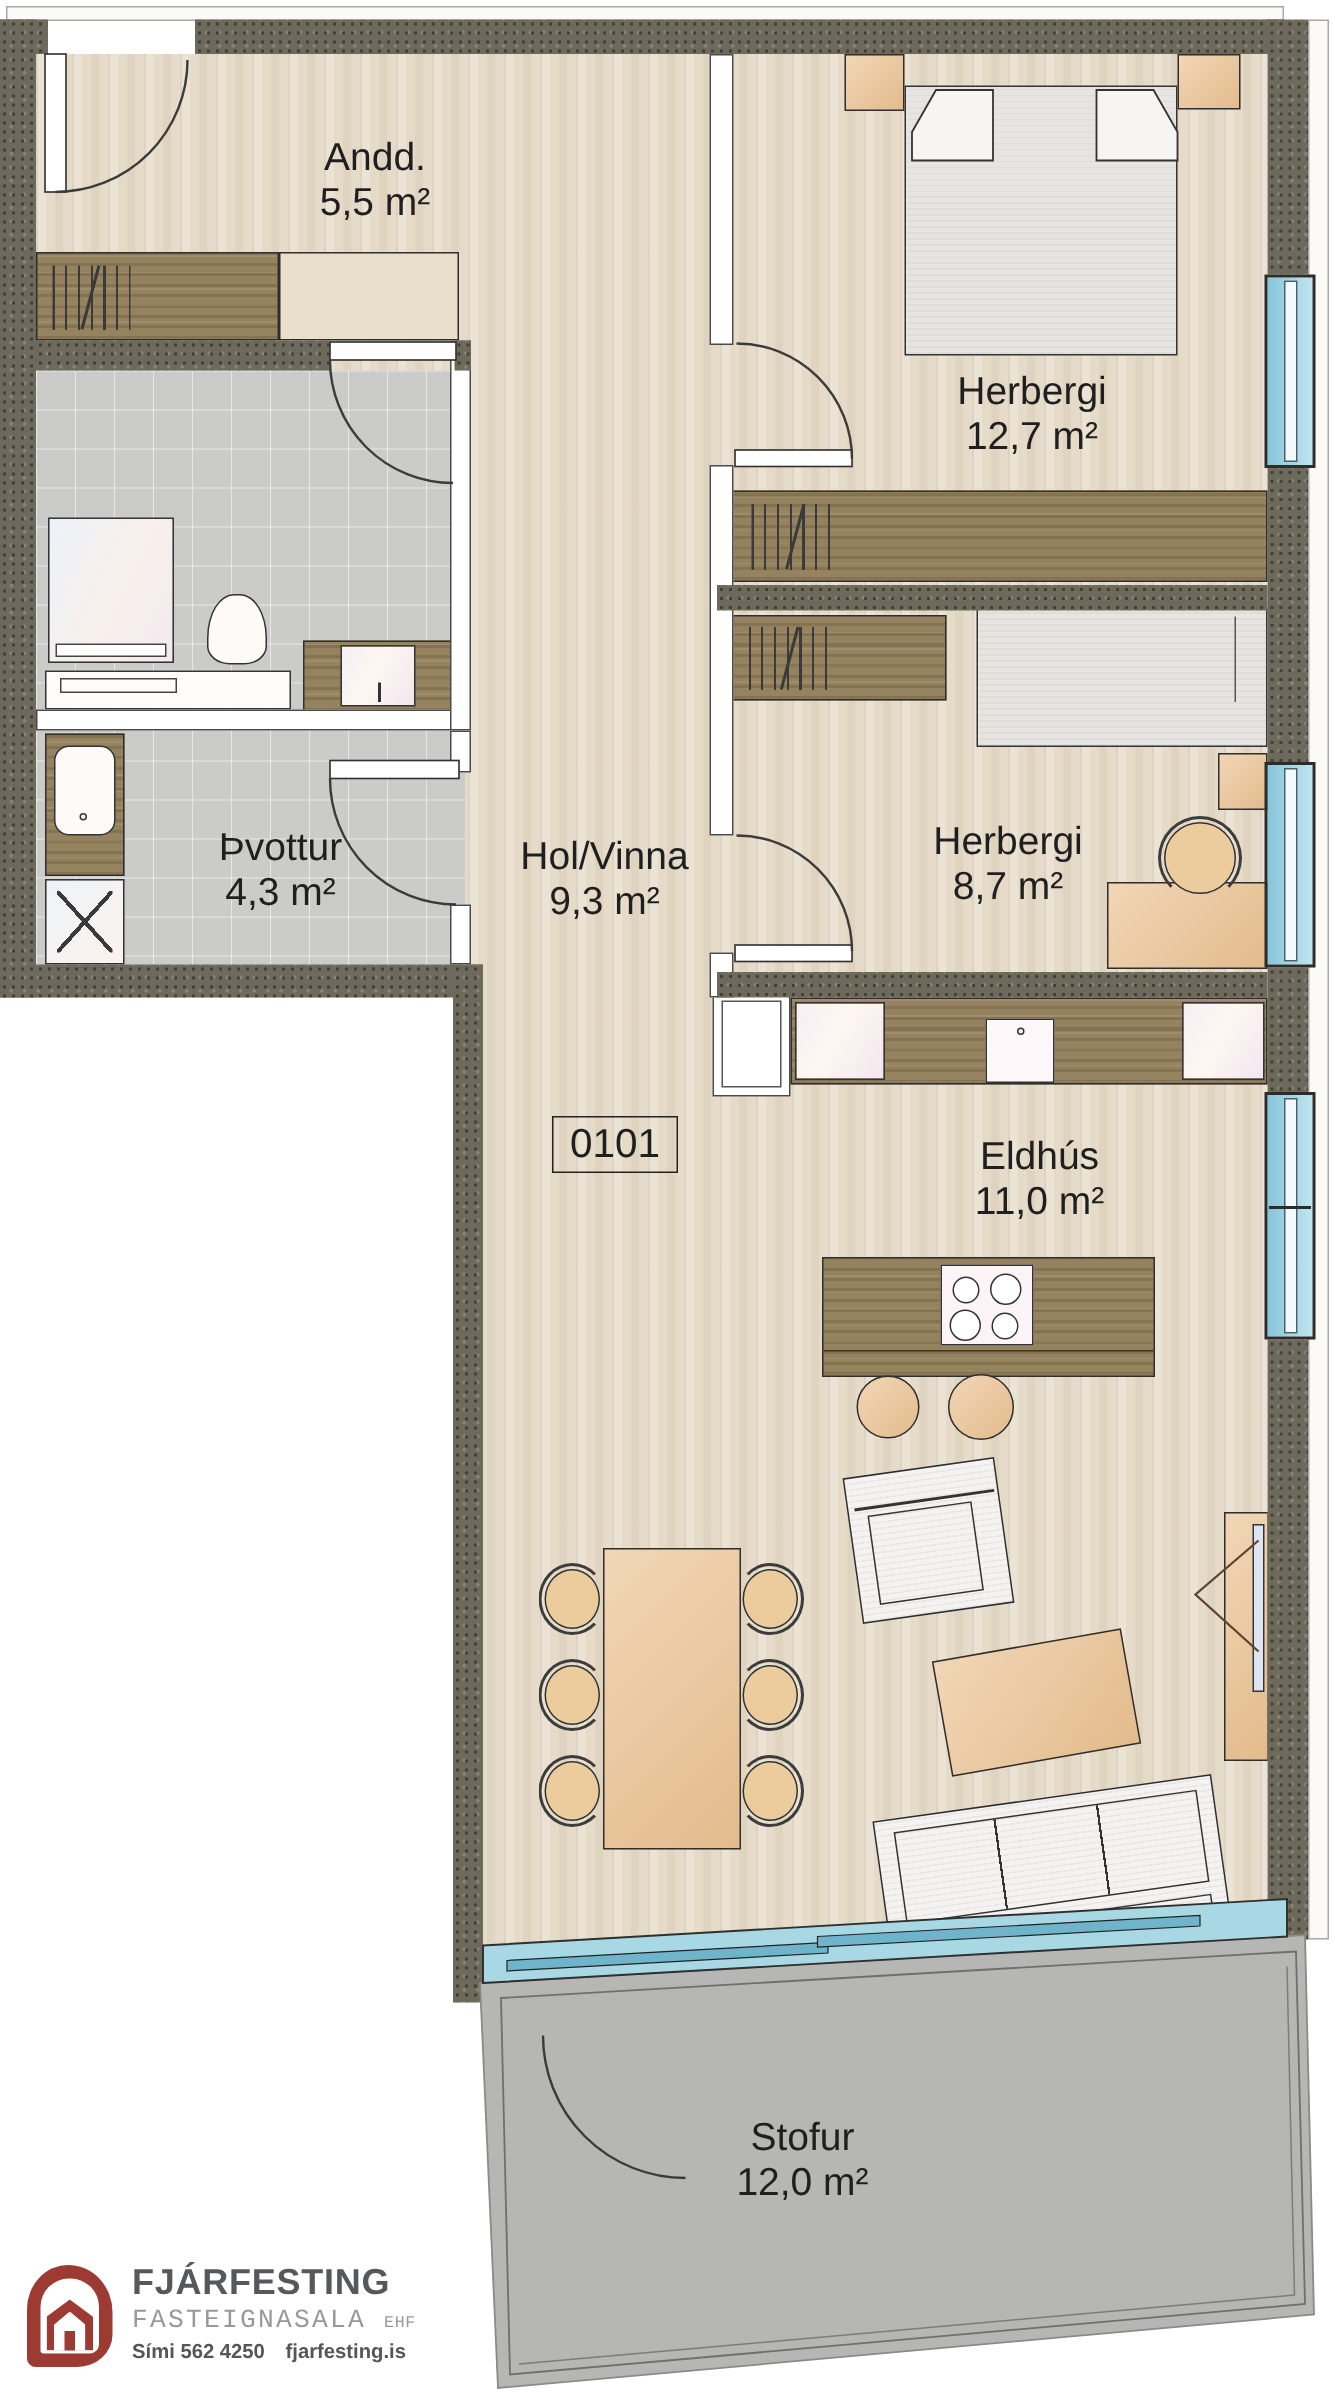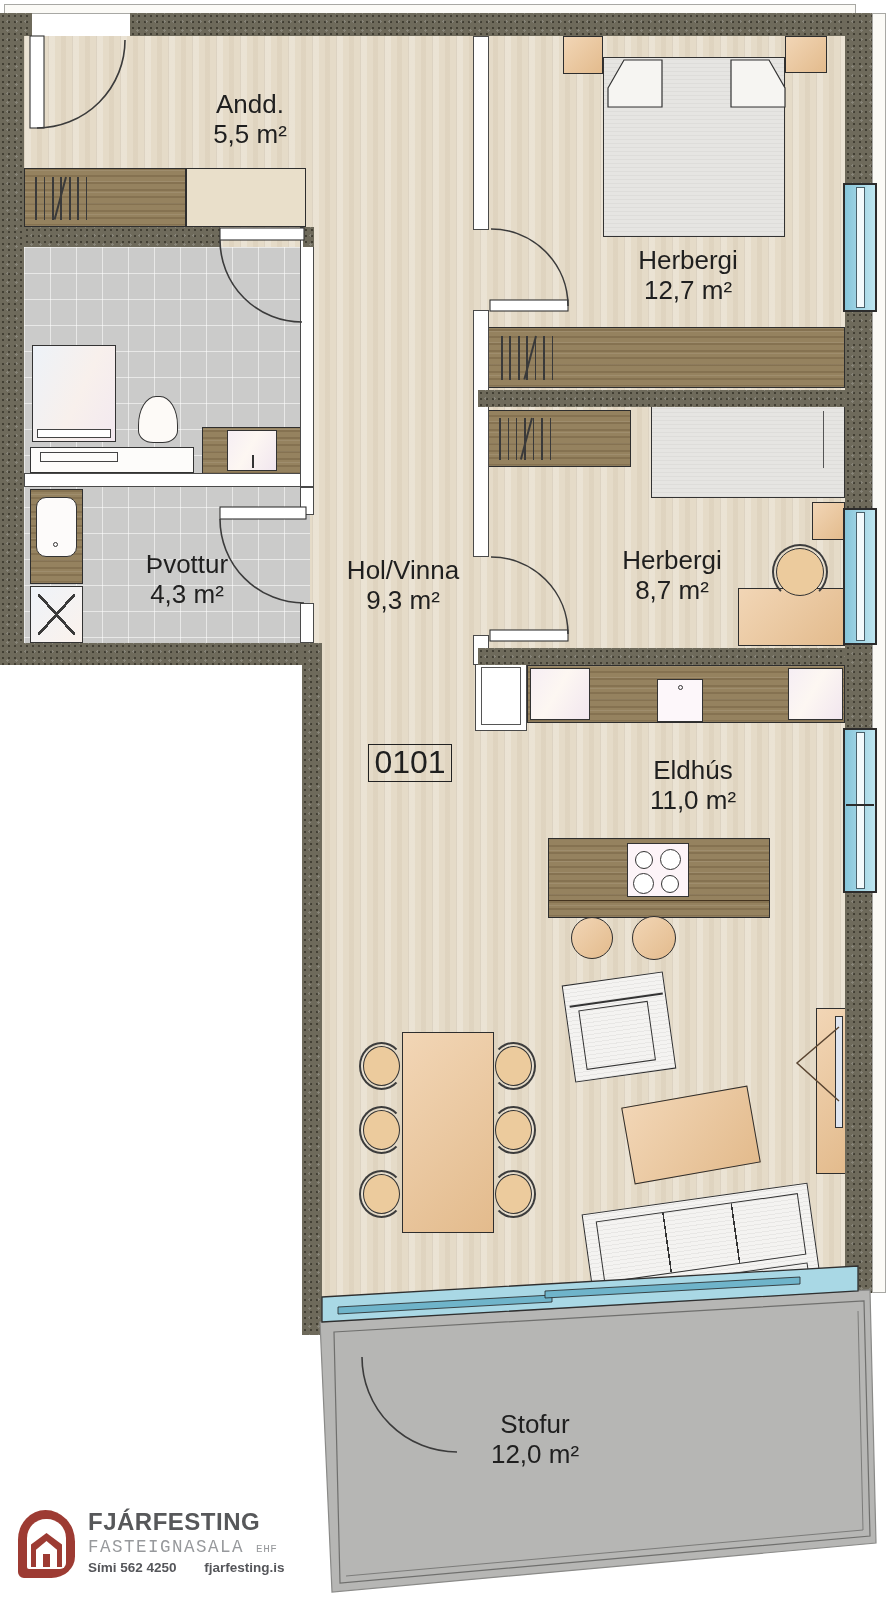--- a/index.html
+++ b/index.html
@@ -53,21 +53,21 @@
     background:#eccb9d;}
   .cback{position:absolute;inset:-5px;border:2px solid #3c3c3c;border-radius:50%;}
   .open-right{border-right-color:transparent;}
   .open-left{border-left-color:transparent;}
   .open-bottom{border-bottom-color:transparent;}
 
   .burner{position:absolute;border:1.6px solid #333;border-radius:50%;background:#fff;}
 
   .rlabel{position:absolute;width:150px;text-align:center;font-size:26px;line-height:1.15;
     color:#1f1f1f;white-space:nowrap;z-index:40;}
-  .badge{position:absolute;border:1.6px solid #222;color:#1f1f1f;font-size:32px;
+  .badge{position:absolute;border:1.6px solid #222;color:#1f1f1f;font-size:27px;
     text-align:center;line-height:34px;z-index:40;}
 
   .z1{z-index:1}.z2{z-index:6}.z3{z-index:12}.z4{z-index:18}
   #doors-svg{position:absolute;left:0;top:0;z-index:22;pointer-events:none;}
 
   
   .logo{position:absolute;left:18px;top:1506px;width:290px;height:84px;z-index:50;}
   .larch{position:absolute;left:0;top:4px;width:57px;height:68px;}
   .larch .outer{position:absolute;inset:0;background:#9d3b33;
     border-radius:28px 30px 24px 6px / 30px 32px 22px 6px;}
@@ -78,21 +78,21 @@
   .larch .house-in{position:absolute;left:18px;top:31px;width:21px;height:26px;background:#fff;
     clip-path:polygon(50% 0,100% 34%,100% 100%,0 100%,0 34%);}
   .larch .ldoor{position:absolute;left:25px;top:44px;width:7px;height:13px;background:#9d3b33;}
   .logo-title{position:absolute;left:70px;top:2px;font-size:24px;font-weight:bold;
     letter-spacing:.5px;color:#57585a;}
   .logo-sub{position:absolute;left:70px;top:31px;font-size:17.5px;letter-spacing:1.5px;
     color:#97999c;font-family:Liberation Mono, monospace;}
   .logo-sub .suffix{font-size:11px;letter-spacing:.5px;}
   .logo-contact{position:absolute;left:70px;top:54px;font-size:13.5px;font-weight:bold;
     color:#55565a;}
-  .logo-contact .site{margin-left:24px;}
+  .logo-contact .site{margin-left:10px;}
 </style>
 </head>
 <body>
 
 <div id="stage">
 
   <div class="abs wood z1" style="left:24px;top:36px;width:821px;height:1276px;
               clip-path:polygon(0 0,821px 0,821px 1245px,298px 1276px,0 1276px);"></div>
   <div class="abs tile z1" style="left:24px;top:247px;width:286px;height:398px;"></div>
   <div class="abs z2" style="left:0;top:665px;width:302px;height:935px;background:#fff;"></div>

